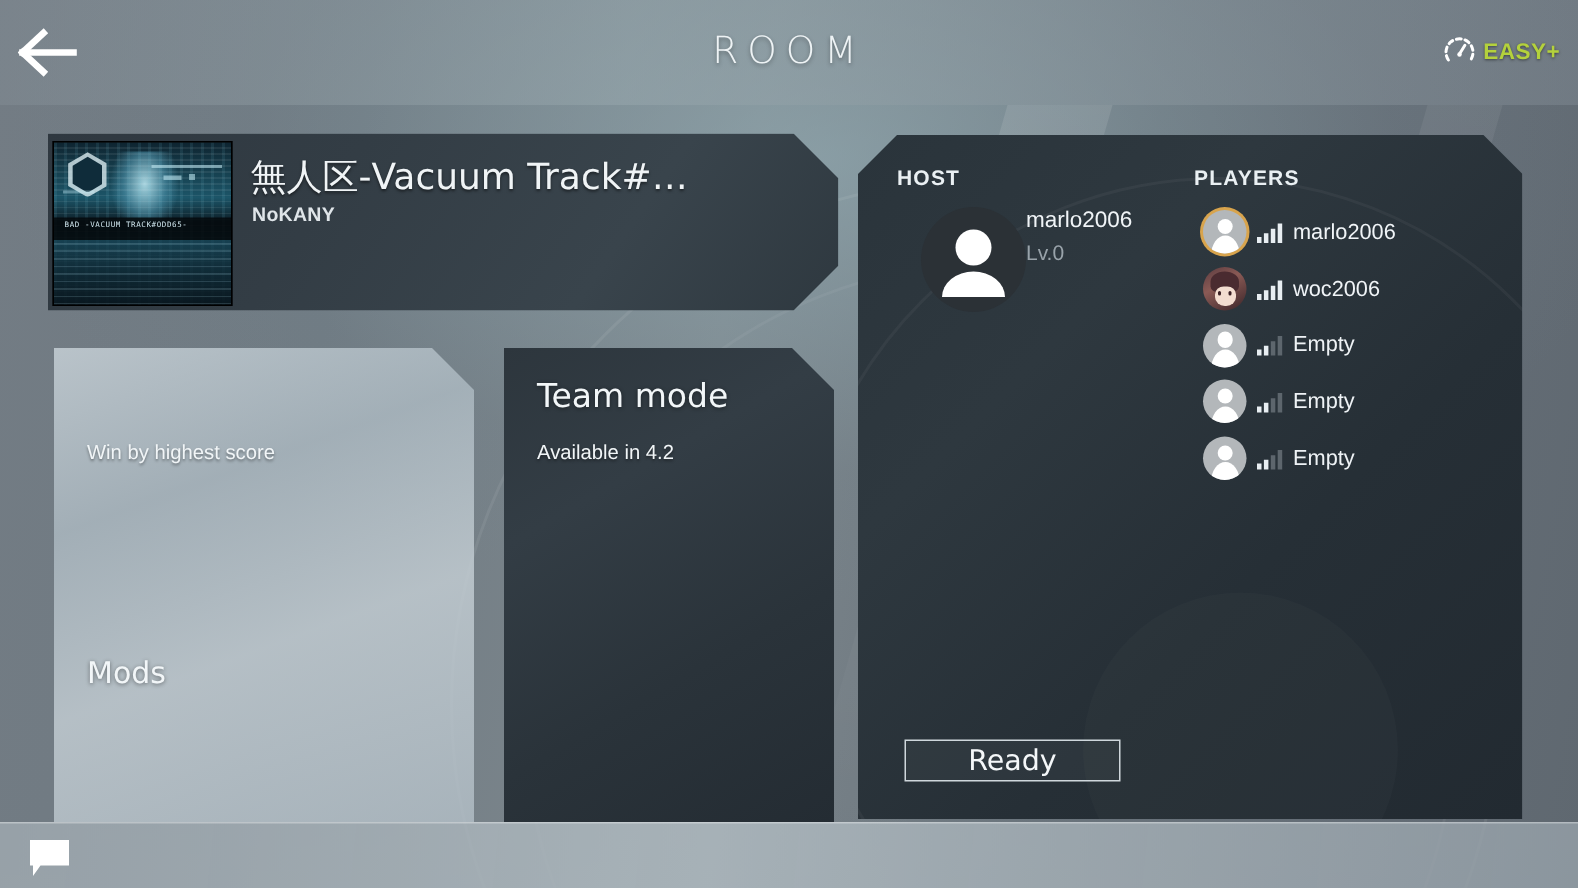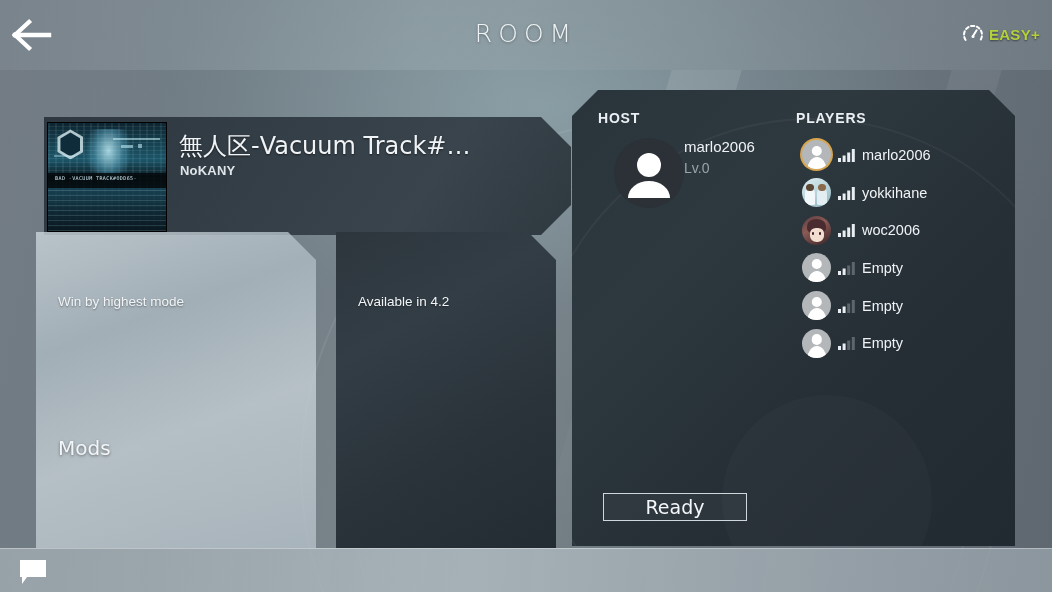--- a/index.html
+++ b/index.html
@@ -66,25 +66,24 @@
     letter-spacing: 0.3px;
     color: #b4d13c;
     text-shadow: 0 1px 2px rgba(0,0,0,0.5);
   }
 
   
   .panel { position: absolute; }
 
   
   .song-panel {
-    left: 44px; top: 89px; width: 527px; height: 128px;
+    left: 32px; top: 89px; width: 527px; height: 128px;
     background: linear-gradient(125deg, #2f3840 0%, #333d45 35%, #39444c 70%, #2e383f 100%);
     clip-path: polygon(0 0, 497px 0, 527px 30px, 527px 88px, 497px 118px, 0 118px);
     box-shadow: 0 2px 10px rgba(0,0,0,0.30);
-    margin-top: 28px;
   }
   .albumart {
     position: absolute; left: 3px; top: 5px; width: 120px; height: 110px;
     background: #0a1218;
     border: 1px solid #000;
     overflow: hidden;
   }
   .song-title {
     position: absolute; left: 135px; top: 13px;
     color: #f0f4f6; font-size: 24px; font-weight: 400;
@@ -340,25 +339,26 @@
       </div>
       <div class="aa-refl">
         <div class="aa-refl-streaks"></div>
       </div>
     </div>
     <div class="song-title">無人区-Vacuum Track#…</div>
     <div class="song-artist">NoKANY</div>
   </div>
 
   <div class="panel scoring-panel">
-    <div class="mode-sub">Win by highest mode</div>
+    <div class="mode-sub">Win by highest score</div>
     <div class="mods-title">Mods</div>
   </div>
 
   <div class="panel team-panel">
+    <div class="mode-title">Team mode</div>
     <div class="mode-sub">Available in 4.2</div>
   </div>
 
   <div class="panel room-panel">
     <div class="inner-arc"></div>
     <div class="inner-circle"></div>
 
     <div class="sec-label host-label">HOST</div>
     <div class="sec-label players-label">PLAYERS</div>
 
@@ -377,36 +377,20 @@
               <span class="ph-head"></span>
             <span class="ph-body"></span>
             </span>
     <span class="p-signal"><svg width="18" height="15" viewBox="0 0 18 15">
               <rect x="0" y="10" width="3" height="4" fill="#e8eef2"></rect>
               <rect x="4.6" y="7.5" width="3" height="6.5" fill="#e8eef2"></rect>
               <rect x="9.2" y="4.5" width="3" height="9.5" fill="#e8eef2"></rect>
               <rect x="13.8" y="1" width="3" height="13" fill="#e8eef2"></rect>
             </svg></span>
     <span class="p-name">marlo2006</span>
-
-  </div>
-  <div class="player-row">
-    <span class="p-avatar" style="background:linear-gradient(150deg,#dfeef2 0%,#bcd6dd 45%,#8fb2bd 100%);">
-            <div style="position:absolute;left:10%;top:30%;width:34%;height:62%;background:#f2f7f9;border-radius:40% 40% 10% 10%;"></div>
-            <div style="position:absolute;left:52%;top:30%;width:34%;height:62%;background:#e3eef2;border-radius:40% 40% 10% 10%;"></div>
-            <div style="position:absolute;left:14%;top:20%;width:26%;height:26%;background:#5c4636;border-radius:50%;"></div>
-            <div style="position:absolute;left:56%;top:20%;width:26%;height:26%;background:#8a6a4c;border-radius:50%;"></div>
-          </span>
-    <span class="p-signal"><svg width="18" height="15" viewBox="0 0 18 15">
-              <rect x="0" y="10" width="3" height="4" fill="#e8eef2"></rect>
-              <rect x="4.6" y="7.5" width="3" height="6.5" fill="#e8eef2"></rect>
-              <rect x="9.2" y="4.5" width="3" height="9.5" fill="#e8eef2"></rect>
-              <rect x="13.8" y="1" width="3" height="13" fill="#e8eef2"></rect>
-            </svg></span>
-    <span class="p-name">yokkihane</span>
 
   </div>
   <div class="player-row">
     <span class="p-avatar" style="background:linear-gradient(150deg,#5a3b3f 0%,#8a5a55 40%,#3a2428 100%);">
             <div style="position:absolute;left:18%;top:10%;width:66%;height:48%;background:#4a2b30;border-radius:50% 50% 30% 30%;"></div>
             <div style="position:absolute;left:26%;top:44%;width:50%;height:46%;background:#f3ddd0;border-radius:40% 40% 45% 45%;"></div>
             <div style="position:absolute;left:34%;top:56%;width:9%;height:9%;background:#3a2024;border-radius:50%;"></div>
             <div style="position:absolute;left:58%;top:56%;width:9%;height:9%;background:#3a2024;border-radius:50%;"></div>
           </span>
     <span class="p-signal"><svg width="18" height="15" viewBox="0 0 18 15">

